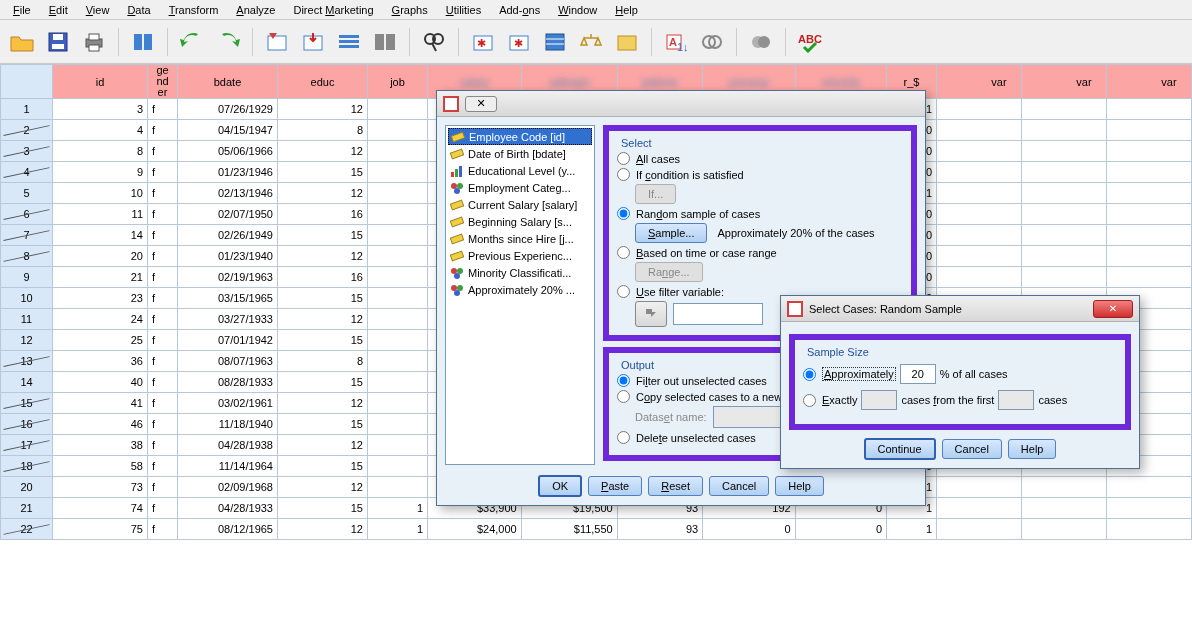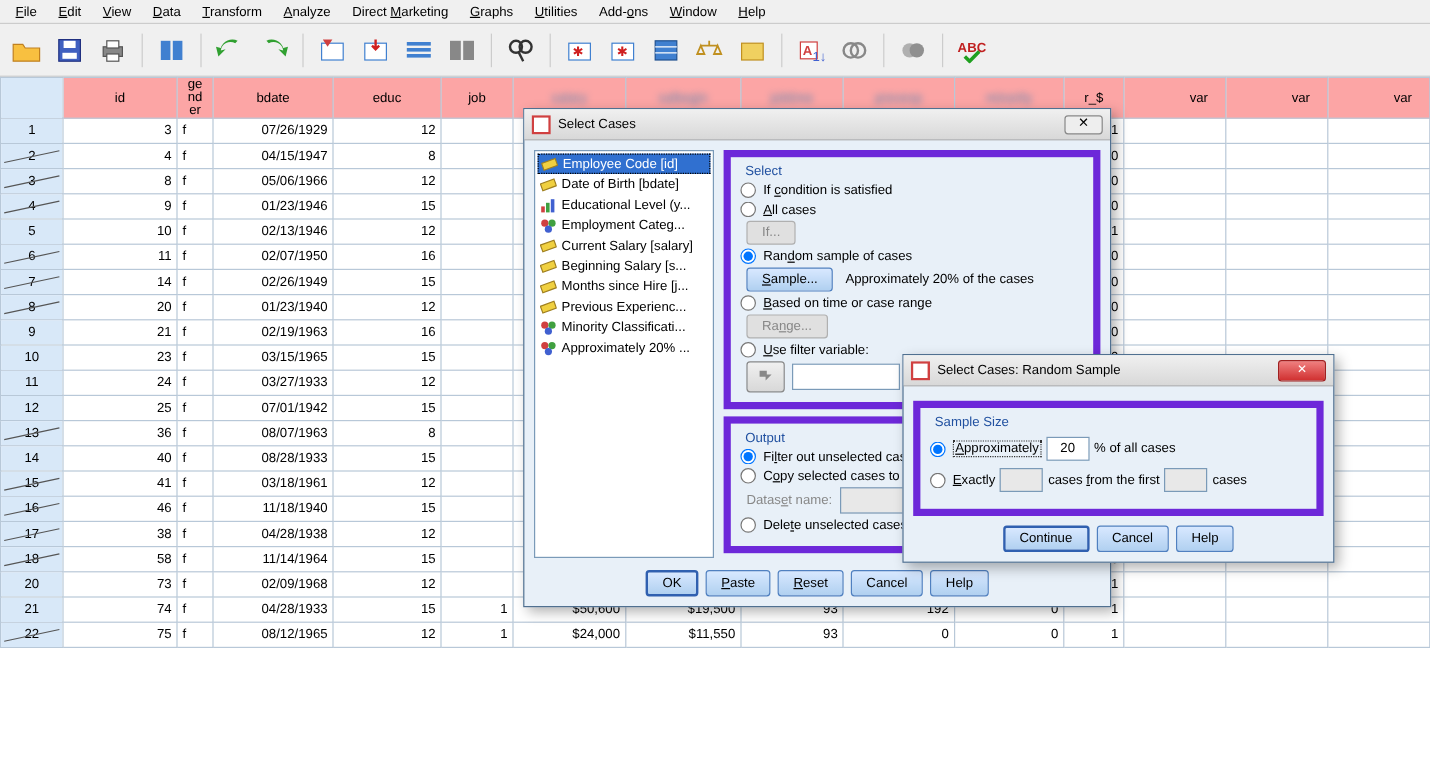--- a/index.html
+++ b/index.html
@@ -44,35 +44,35 @@
 .sc-body { display: flex; gap: 8px; }
 .varlist { width: 150px; height: 340px; background: #fff; border: 1px solid #7a9ab8; padding: 2px; overflow: hidden; }
 .varlist .vitem { display: flex; align-items: center; height: 17px; padding: 0 2px; gap: 4px; cursor: pointer; white-space: nowrap; overflow: hidden; }
 .varlist .vitem.selected { background: #3070d0; color: #fff; border: 1px dotted #000; }
 .varlist .vicon { width: 14px; height: 14px; flex-shrink: 0; }
 
 .fieldset { border: 6px solid #6d28d9; padding: 6px 8px 8px 8px; margin-bottom: 6px; }
 .fieldset .legend { color: #2050a0; margin-top: -12px; background: #e8f0f8; display: inline-block; padding: 0 4px; }
 .radio-row { display: flex; align-items: center; gap: 4px; margin: 3px 0; }
 .radio-row input[type=radio] { margin-right: 2px; }
-.sub-btn { margin-left: 5px; }
+.sub-btn { margin-left: 18px; }
 
 .btn { background: linear-gradient(#d8e8ff, #b0d0f0); border: 1px solid #5080c0; border-radius: 3px; padding: 3px 12px; cursor: pointer; color: #000; }
 .btn.disabled { background: #e0e0e0; border-color: #b0b0b0; color: #888; cursor: default; }
 .btn.default { border: 2px solid #3060b0; }
 
-.btn-row { display: flex; gap: 6px; justify-content: center; margin-top: 8px; }
+.btn-row { display: flex; gap: 6px; justify-content: center; margin-top: 8px; align-items: center; }
 
 .arrow-btn { width: 32px; height: 26px; background: linear-gradient(#f0f0f0,#d8d8d8); border:1px solid #888; border-radius:3px; display:inline-flex; align-items:center; justify-content:center; cursor:pointer; }
 .filter-input { width: 90px; height: 22px; border: 1px solid #7a9ab8; background: #fff; }
 
 .status-text { margin: 8px 2px 4px 2px; }
 
 
-.rs-dialog { top: 295px; left: 752px; width: 360px; }
+.rs-dialog { top: 295px; left: 780px; width: 360px; }
 .rs-body .fieldset { margin: 4px 0; }
 .num-input { width: 36px; height: 20px; border: 1px solid #7a9ab8; text-align: center; }
 .num-input.disabled { background: #e8e8e8; }
 
 
 svg { display: block; }
 
 
 .filter-col-head { width: 50px; }
 
@@ -486,21 +486,21 @@
           <td></td>
           <td>1</td>
           <td></td>
           <td></td>
           <td></td>
         </tr>
         <tr>
           <th class="rowhead struck">15</th>
           <td>41</td>
           <td class="textcell">f</td>
-          <td>03/18/1961</td>
+          <td>03/02/1961</td>
           <td>12</td>
           <td></td>
           <td></td>
           <td></td>
           <td></td>
           <td></td>
           <td></td>
           <td>0</td>
           <td></td>
           <td></td>
@@ -574,21 +574,21 @@
           <td></td>
           <td></td>
         </tr>
         <tr>
           <th class="rowhead ">21</th>
           <td>74</td>
           <td class="textcell">f</td>
           <td>04/28/1933</td>
           <td>15</td>
           <td>1</td>
-          <td>$50,600</td>
+          <td>$33,900</td>
           <td>$19,500</td>
           <td>93</td>
           <td>192</td>
           <td>0</td>
           <td>1</td>
           <td></td>
           <td></td>
           <td></td>
         </tr>
         <tr>
@@ -611,21 +611,20 @@
       </tbody>
 </table>
 </div>
 
 <div class="dialog sc-dialog">
   <div class="titlebar">
     <svg class="ticon">
         <rect width="16" height="16" fill="#d04040"></rect>
         <rect x="2" y="2" width="12" height="12" fill="#fff"></rect>
       </svg>
-    <span class="ttext">Select Cases</span>
     <span class="xbtn">✕</span>
   </div>
   <div class="dialog-body">
     <div class="sc-body">
       <div class="varlist" id="varlist">
           <div class="vitem selected">
             <span class="vicon">
               <svg width="14" height="14">
                 <rect x="1" y="4" width="12" height="6" fill="#f0d040" stroke="#a08020" transform="rotate(-20 7 7)"></rect>
               </svg>
@@ -711,25 +710,25 @@
               </svg>
             </span>
             <span>Approximately 20% ...</span>
           </div>
         </div>
       <div style="flex:1;">
         <div class="fieldset">
           <div class="legend">Select</div>
           <div class="radio-row">
               <input type="radio" name="sel" style="">
-              <label>If <u>c</u>ondition is satisfied</label>
+              <label><u>A</u>ll cases</label>
             </div>
           <div class="radio-row">
               <input type="radio" name="sel" style="">
-              <label><u>A</u>ll cases</label>
+              <label>If <u>c</u>ondition is satisfied</label>
             </div>
           <div class="sub-btn"><button class="btn disabled">If...</button></div>
           <div class="radio-row">
               <input type="radio" name="sel" checked="" style="">
               <label>Ran<u>d</u>om sample of cases</label>
             </div>
           <div class="sub-btn" style="display:flex;align-items:center;gap:10px;">
               <button class="btn"><u>S</u>ample...</button>
               <span>Approximately 20% of the cases</span>
             </div>

